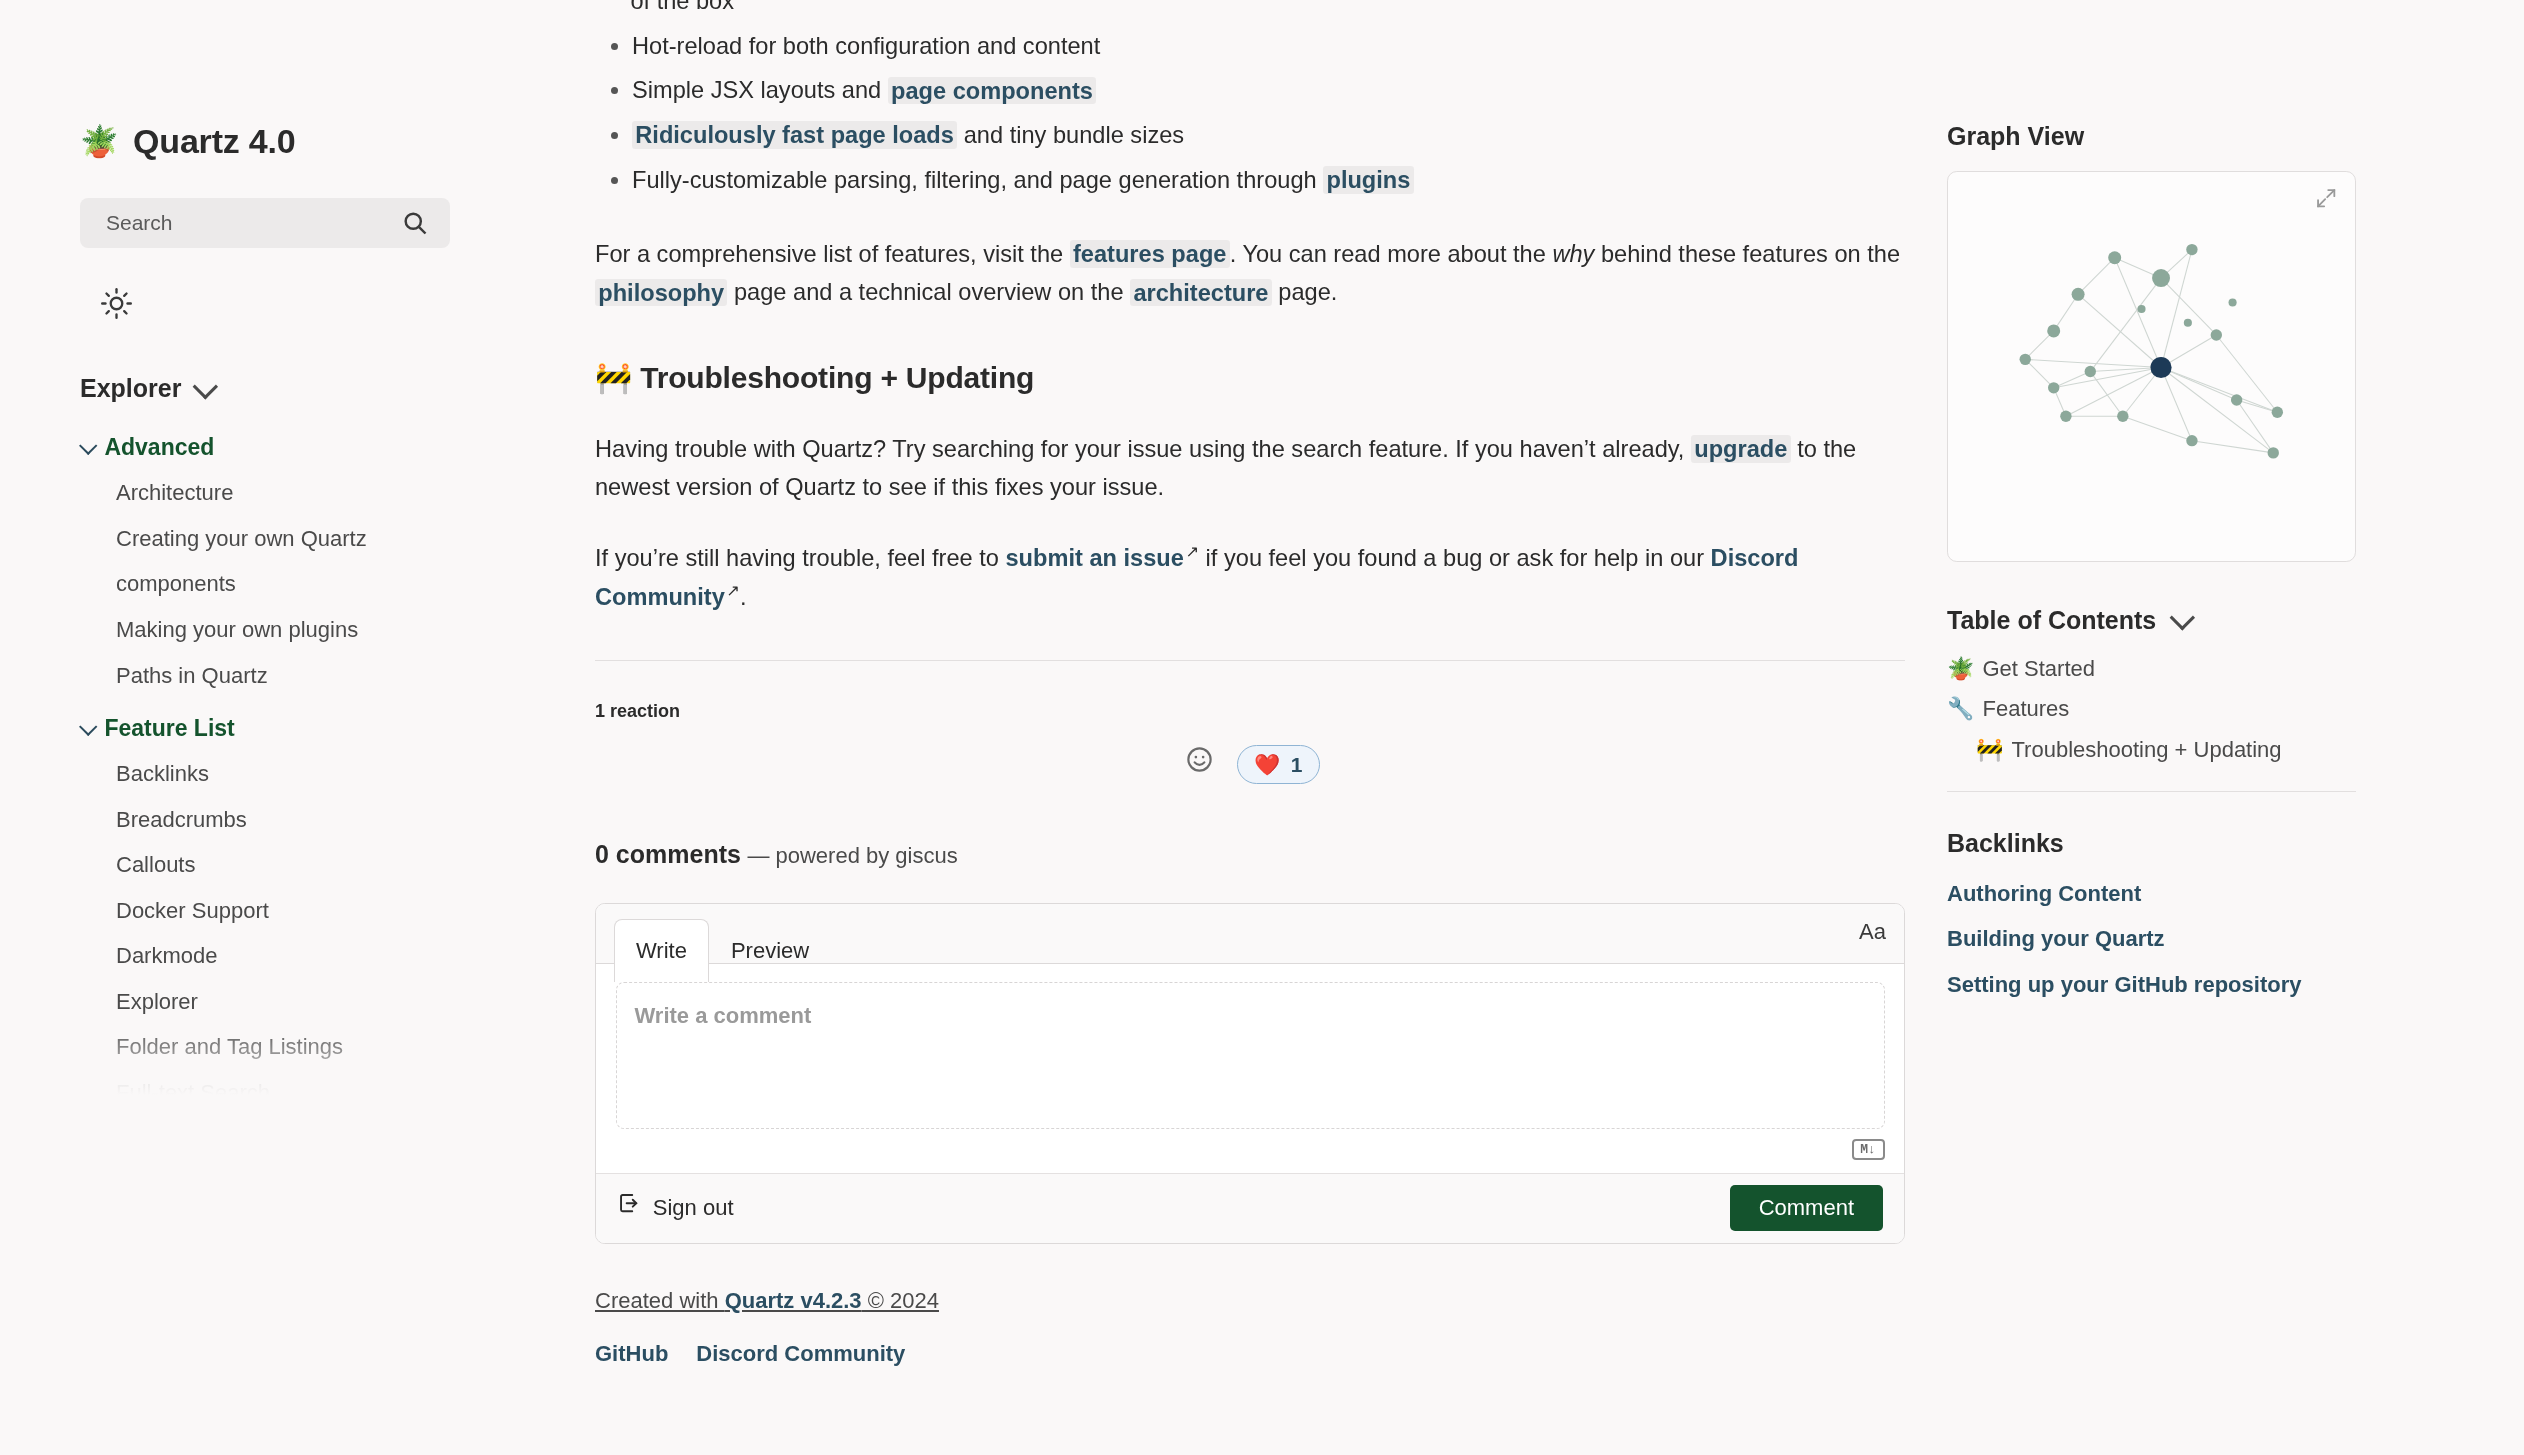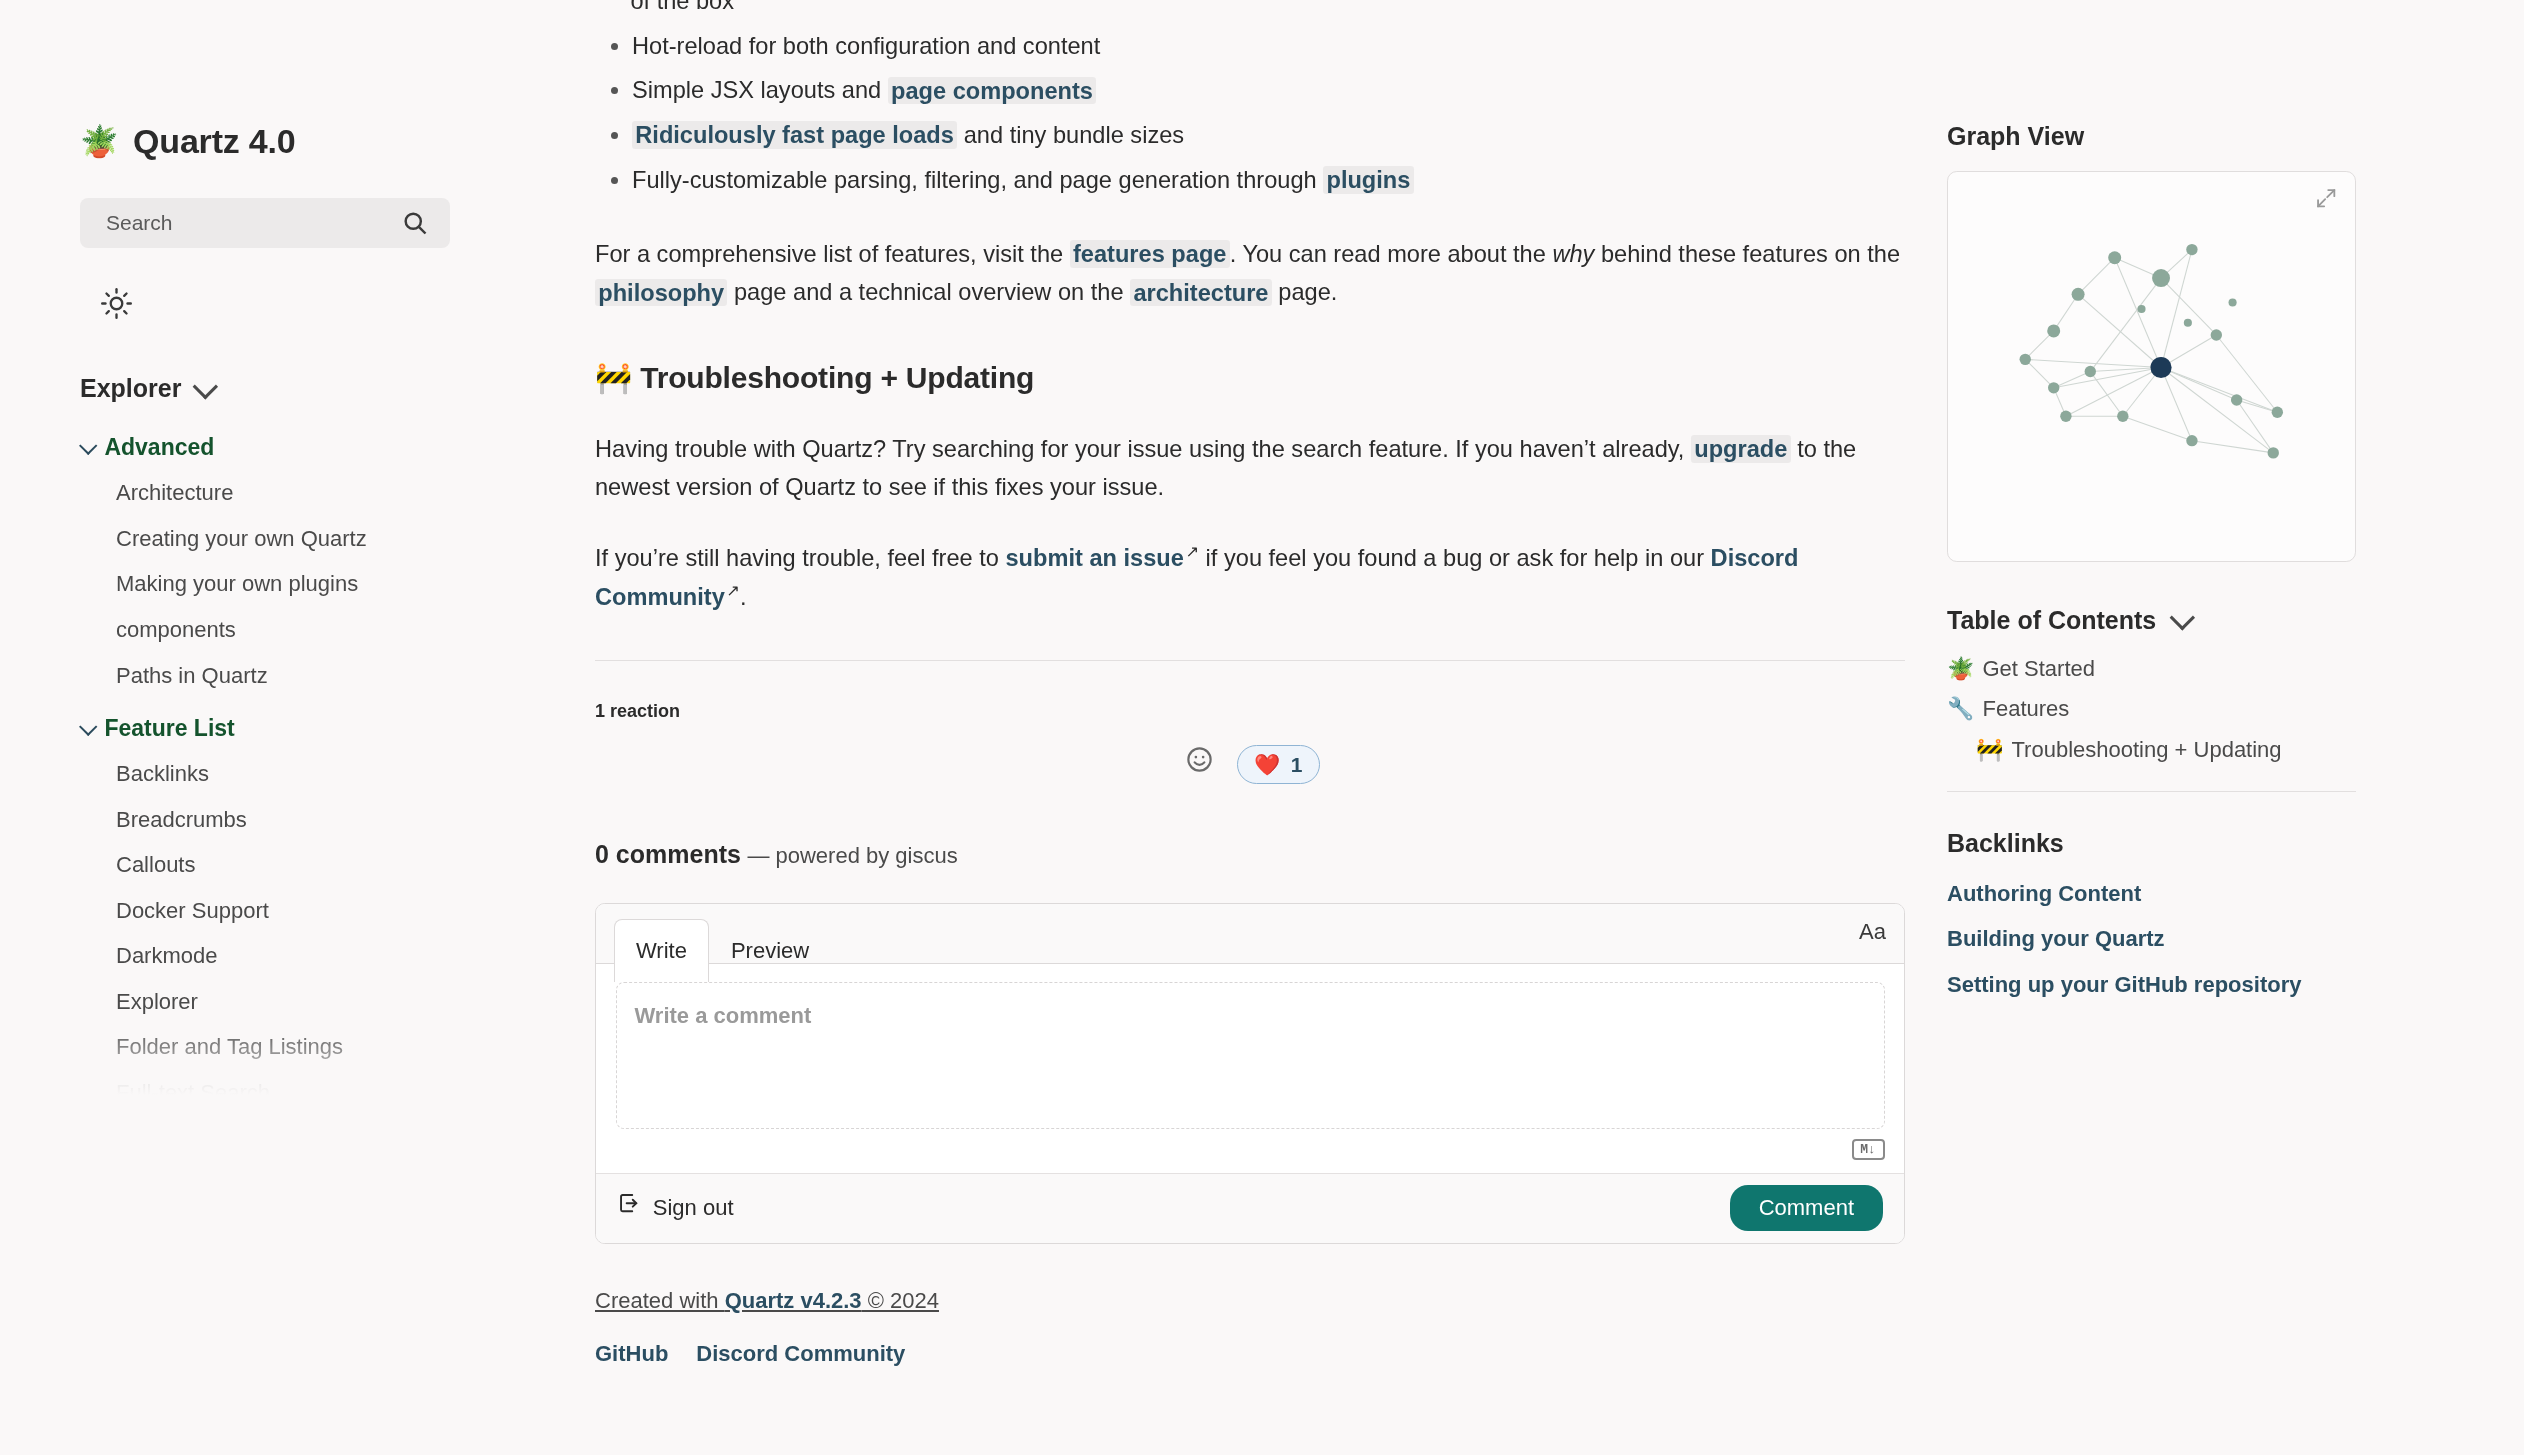--- a/index.html
+++ b/index.html
@@ -268,24 +268,24 @@
     display: flex;
     align-items: center;
     justify-content: space-between;
     padding: 0 21px;
   }
   .signout {
     display: flex; align-items: center; gap: 11.4px;
     font-size: 22px; color: #2b2b2b;
   }
   .btn-comment {
-    background: #0f766e;
+    background: #14532d;
     color: #fff;
     border: none;
-    border-radius: 18px;
+    border-radius: 5px;
     height: 46px;
     padding: 0 29px;
     font-size: 22px;
     font-family: "Liberation Sans", sans-serif;
   }
 
   
   .footer {
     font-size: 22px;
     color: #4a4a4a;
@@ -389,22 +389,22 @@
       <span class="chev"></span>
     </div>
 
     <div class="folder">
       <span class="chev-sm"></span>
       <span>Advanced</span>
     </div>
     <div>
       <div class="leaf">Architecture</div>
       <div class="leaf">Creating your own Quartz</div>
+      <div class="leaf">components</div>
       <div class="leaf">Making your own plugins</div>
-      <div class="leaf">components</div>
       <div class="leaf">Paths in Quartz</div>
     </div>
 
     <div class="folder">
       <span class="chev-sm"></span>
       <span>Feature List</span>
     </div>
     <div class="leaf-wrap">
       <div class="leaf">Backlinks</div>
       <div class="leaf">Breadcrumbs</div>

